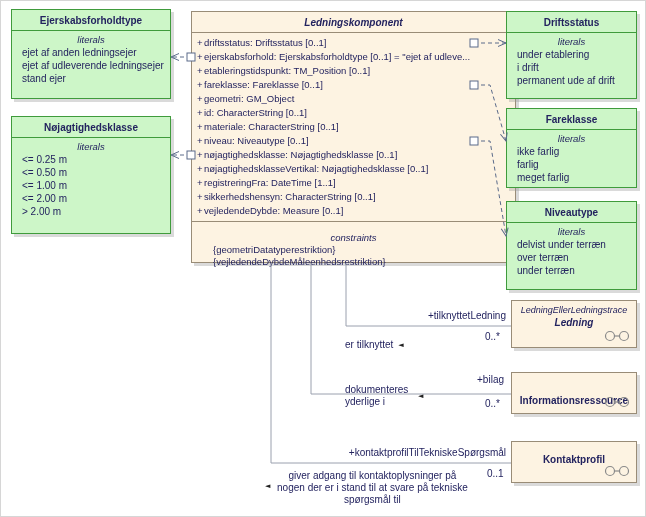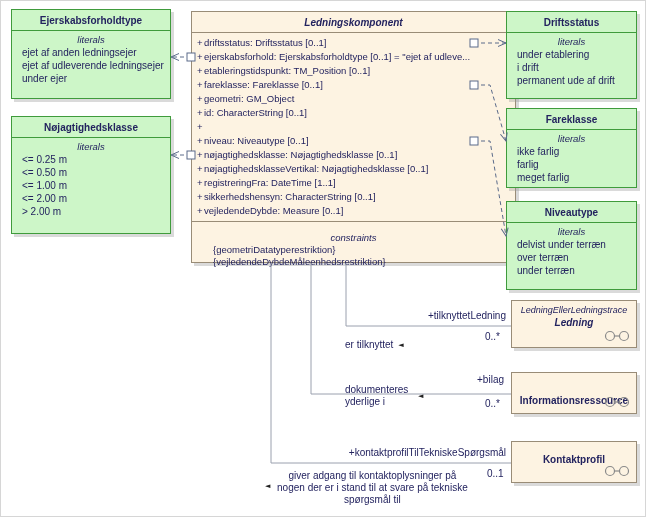--- a/index.html
+++ b/index.html
@@ -34,21 +34,21 @@
 </head>
 <body>
 
 <div class="canvas">
 
   <div class="box enum" style="left:10px;top:8px;width:160px;height:90px">
     <div class="box-title">Ejerskabsforholdtype</div>
     <div class="section-label">literals</div>
     <div class="literal">ejet af anden ledningsejer</div>
     <div class="literal">ejet af udleverende ledningsejer</div>
-    <div class="literal">under ejer</div>
+    <div class="literal">stand ejer</div>
   </div>
 
   <div class="box enum" style="left:10px;top:115px;width:160px;height:118px">
     <div class="box-title">Nøjagtighedsklasse</div>
     <div class="section-label">literals</div>
     <div class="literal">&lt;= 0.25 m</div>
     <div class="literal">&lt;= 0.50 m</div>
     <div class="literal">&lt;= 1.00 m</div>
     <div class="literal">&lt;= 2.00 m</div>
     <div class="literal">&gt; 2.00 m</div>
@@ -76,20 +76,21 @@
       <div class="attr">
           <span class="vis">+</span>
           <span>geometri: GM_Object</span>
         </div>
       <div class="attr">
           <span class="vis">+</span>
           <span>id: CharacterString [0..1]</span>
         </div>
       <div class="attr">
           <span class="vis">+</span>
+          <span>materiale: CharacterString [0..1]</span>
         </div>
       <div class="attr">
           <span class="vis">+</span>
           <span>niveau: Niveautype [0..1]</span>
         </div>
       <div class="attr">
           <span class="vis">+</span>
           <span>nøjagtighedsklasse: Nøjagtighedsklasse [0..1]</span>
         </div>
       <div class="attr">

